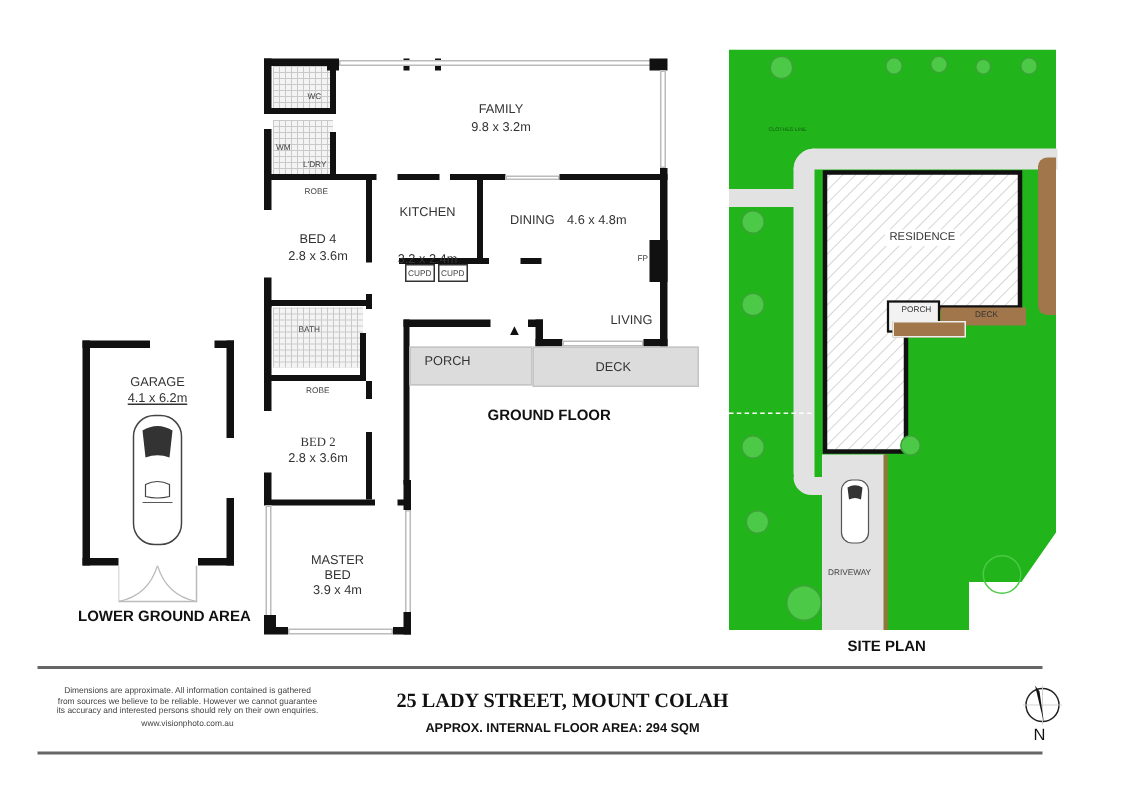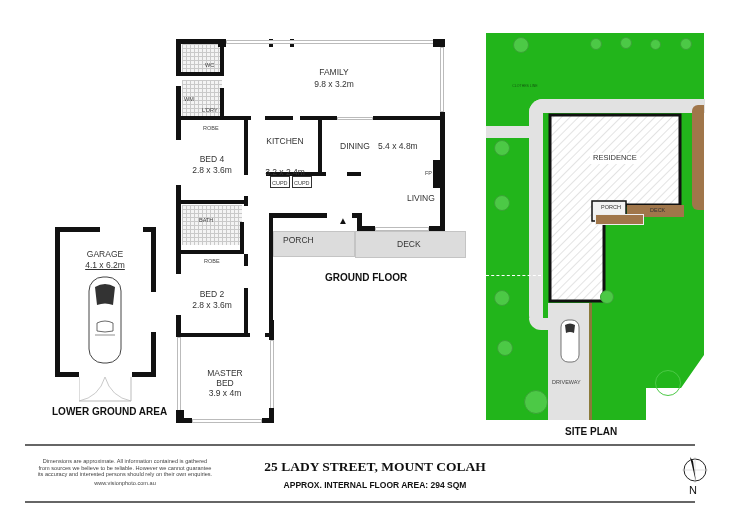--- a/index.html
+++ b/index.html
@@ -105,31 +105,31 @@
   <div class="lbl tiny" style="left:203px;top:125px;">ROBE</div>
   <div class="lbl room-name" style="left:185px;top:155px;width:54px;">BED 4</div>
   <div class="lbl room-dim" style="left:185px;top:166px;width:54px;">2.8 x 3.6m</div>
 
   <div class="lbl room-name" style="left:253px;top:137px;width:64px;">KITCHEN</div>
   <div class="lbl room-dim" style="left:253px;top:148px;width:64px;margin-top:20px;">3.2 x 2.4m</div>
   <div class="lbl tiny" style="left:272px;top:180px;">CUPD</div>
   <div class="lbl tiny" style="left:294px;top:180px;">CUPD</div>
 
   <div class="lbl room-name" style="left:340px;top:142px;">DINING</div>
-  <div class="lbl room-dim" style="left:378px;top:142px;">5.4 x 4.8m</div>
+  <div class="lbl room-dim" style="left:378px;top:142px;">4.6 x 4.8m</div>
   <div class="lbl tiny" style="left:425px;top:170px;">FP</div>
-  <div class="lbl room-name" style="left:384px;top:194px;padding-left:23px;">LIVING</div>
+  <div class="lbl room-name" style="left:384px;top:209px;padding-left:23px;">LIVING</div>
 
   <div class="lbl tiny" style="left:199px;top:217px;">BATH</div>
 
   <div class="lbl room-name" style="left:283px;top:236px;">PORCH</div>
   <div class="lbl room-name" style="left:397px;top:240px;">DECK</div>
 
   <div class="lbl tiny" style="left:204px;top:258px;">ROBE</div>
-  <div class="lbl room-name" style="left:185px;top:290px;width:54px;">BED 2</div>
+  <div class="lbl room-name" style="left:185px;top:290px;width:54px;font-family:Liberation Serif, serif;">BED 2</div>
   <div class="lbl room-dim" style="left:185px;top:301px;width:54px;">2.8 x 3.6m</div>
 
   <div class="lbl room-name" style="left:195px;top:369px;width:60px;">MASTER</div>
   <div class="lbl room-name" style="left:195px;top:379px;width:60px;">BED</div>
   <div class="lbl room-dim" style="left:195px;top:389px;width:60px;">3.9 x 4m</div>
 
   <div class="lbl heading" style="left:325px;top:272px;">GROUND FLOOR</div>
 </div>
 
 <div>

